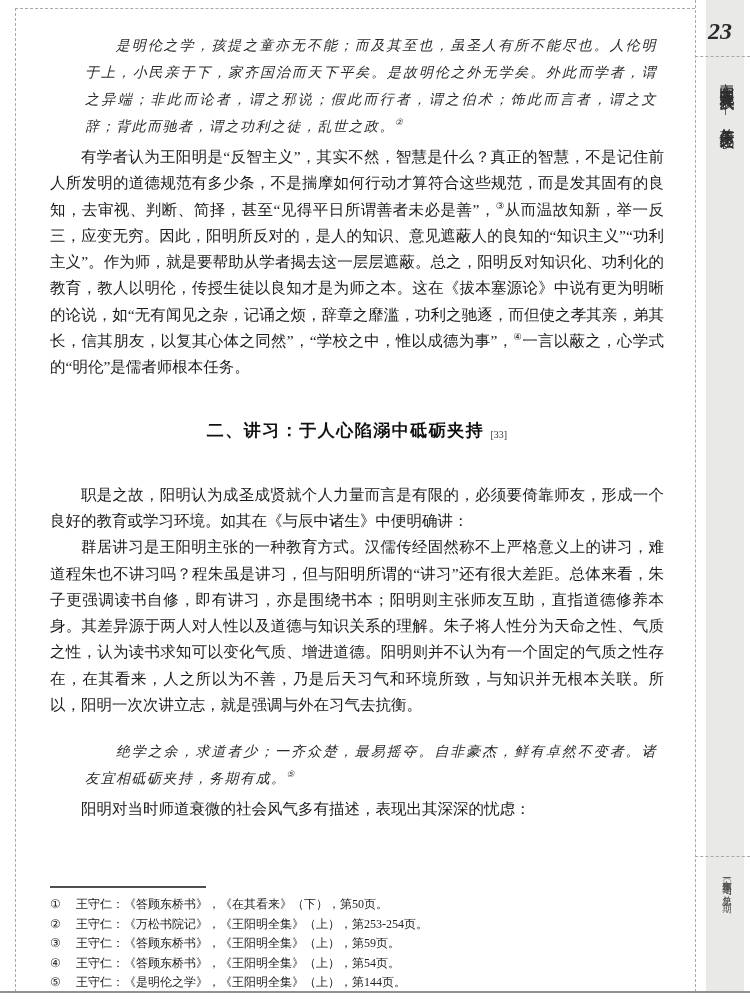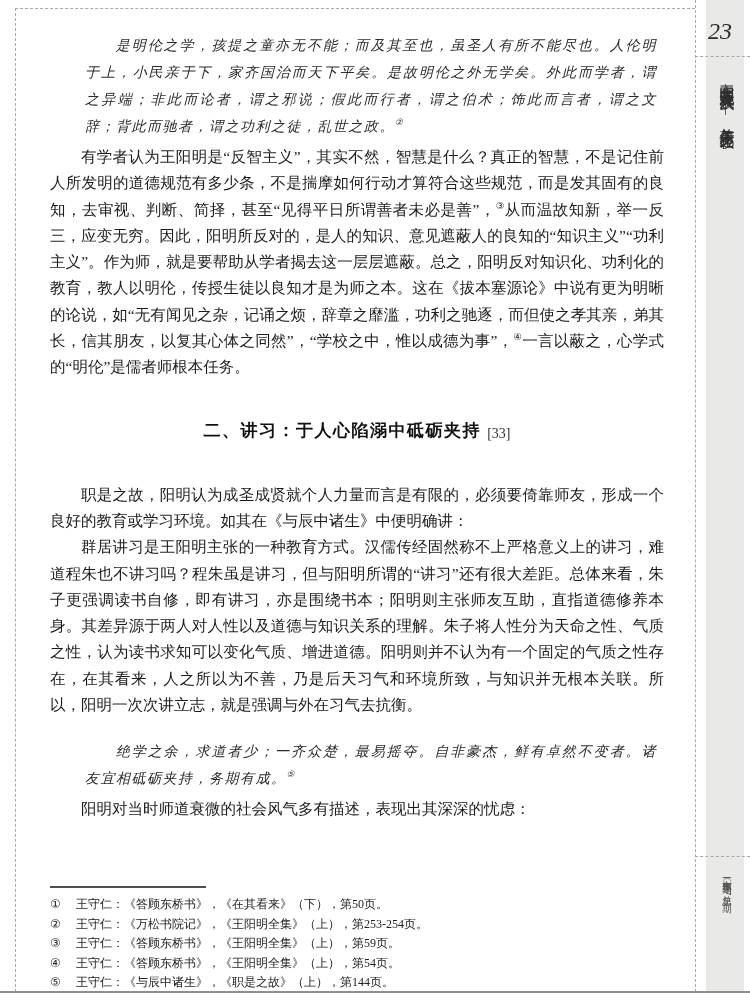--- a/index.html
+++ b/index.html
@@ -32,21 +32,21 @@
   }
   
   .sidebar-strip {
     position: absolute; left: 706px; top: 0; width: 38px; height: 991px;
     background: #e9e9e8;
   }
   .page-number {
     position: absolute; left: 696px; top: 18px; width: 48px;
     text-align: center;
     font-family: "Liberation Serif", serif;
-    font-style: italic; font-weight: normal;
+    font-style: italic; font-weight: bold;
     font-size: 24px; color: #2a2a2a;
   }
   .sb-dash-top {
     position: absolute; left: 695px; top: 56px; width: 55px; height: 0;
     border-top: 1px dashed #a9a9a9;
   }
   .sb-dash-bottom {
     position: absolute; left: 695px; top: 856px; width: 55px; height: 0;
     border-top: 1px dashed #a9a9a9;
   }
@@ -84,21 +84,21 @@
   .section-heading {
     margin-top: 38px; margin-bottom: 40px;
     text-align: center;
     font-family: "Liberation Sans", "DejaVu Sans", sans-serif;
     font-weight: bold;
     font-size: 17px; letter-spacing: 1.5px;
     color: #111;
   }
   .heading-note {
     font-weight: normal;
-    font-size: 14px; letter-spacing: 0;
+    font-size: 10px; letter-spacing: 0;
     vertical-align: -2px;
     color: #333;
     font-family: "Liberation Serif", serif;
   }
   sup.fnref {
     font-size: 0.62em;
     vertical-align: super;
     line-height: 0;
   }
   
@@ -158,17 +158,17 @@
     <div class="fn-row">
       <span class="fn-label">③</span>
       <span class="fn-text">王守仁：《答顾东桥书》，《王阳明全集》（上），第59页。</span>
     </div>
     <div class="fn-row">
       <span class="fn-label">④</span>
       <span class="fn-text">王守仁：《答顾东桥书》，《王阳明全集》（上），第54页。</span>
     </div>
     <div class="fn-row">
       <span class="fn-label">⑤</span>
-      <span class="fn-text">王守仁：《与辰中诸生》，《职是之故》（上），第144页。</span>
+      <span class="fn-text">王守仁：《是明伦之学》，《王阳明全集》（上），第144页。</span>
     </div>
   </div>
 
 </div>
 
 </body></html>

